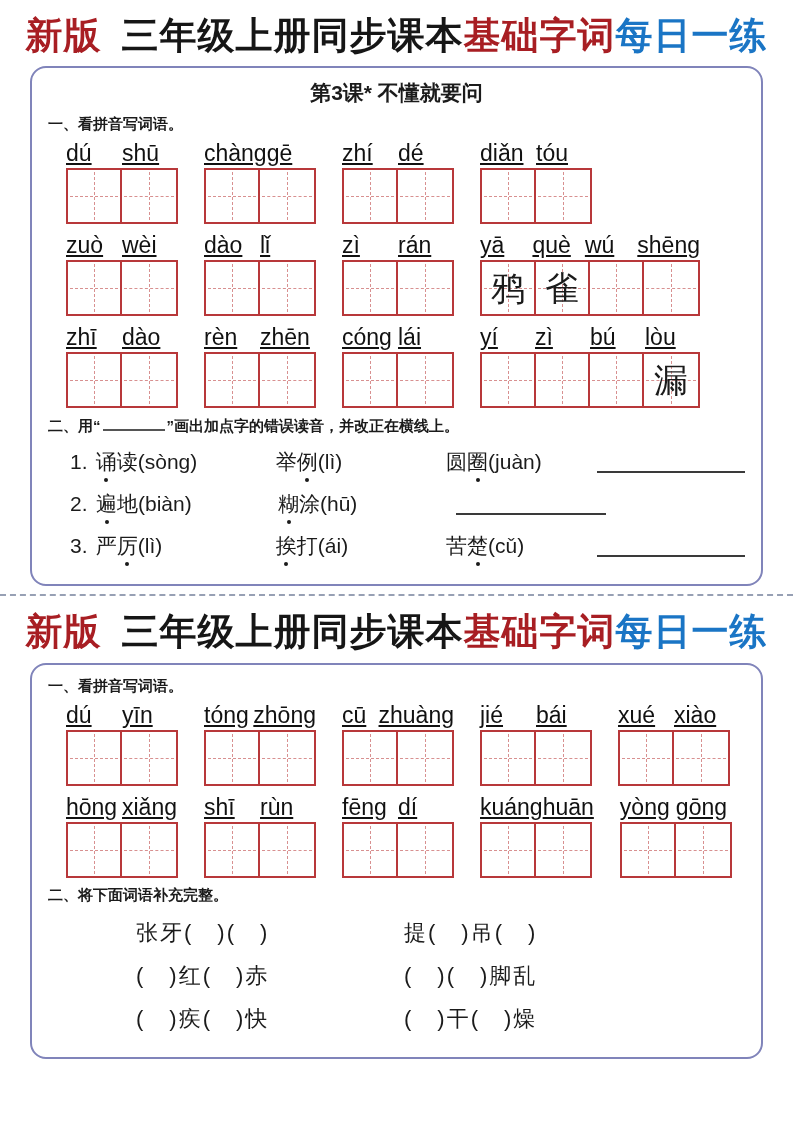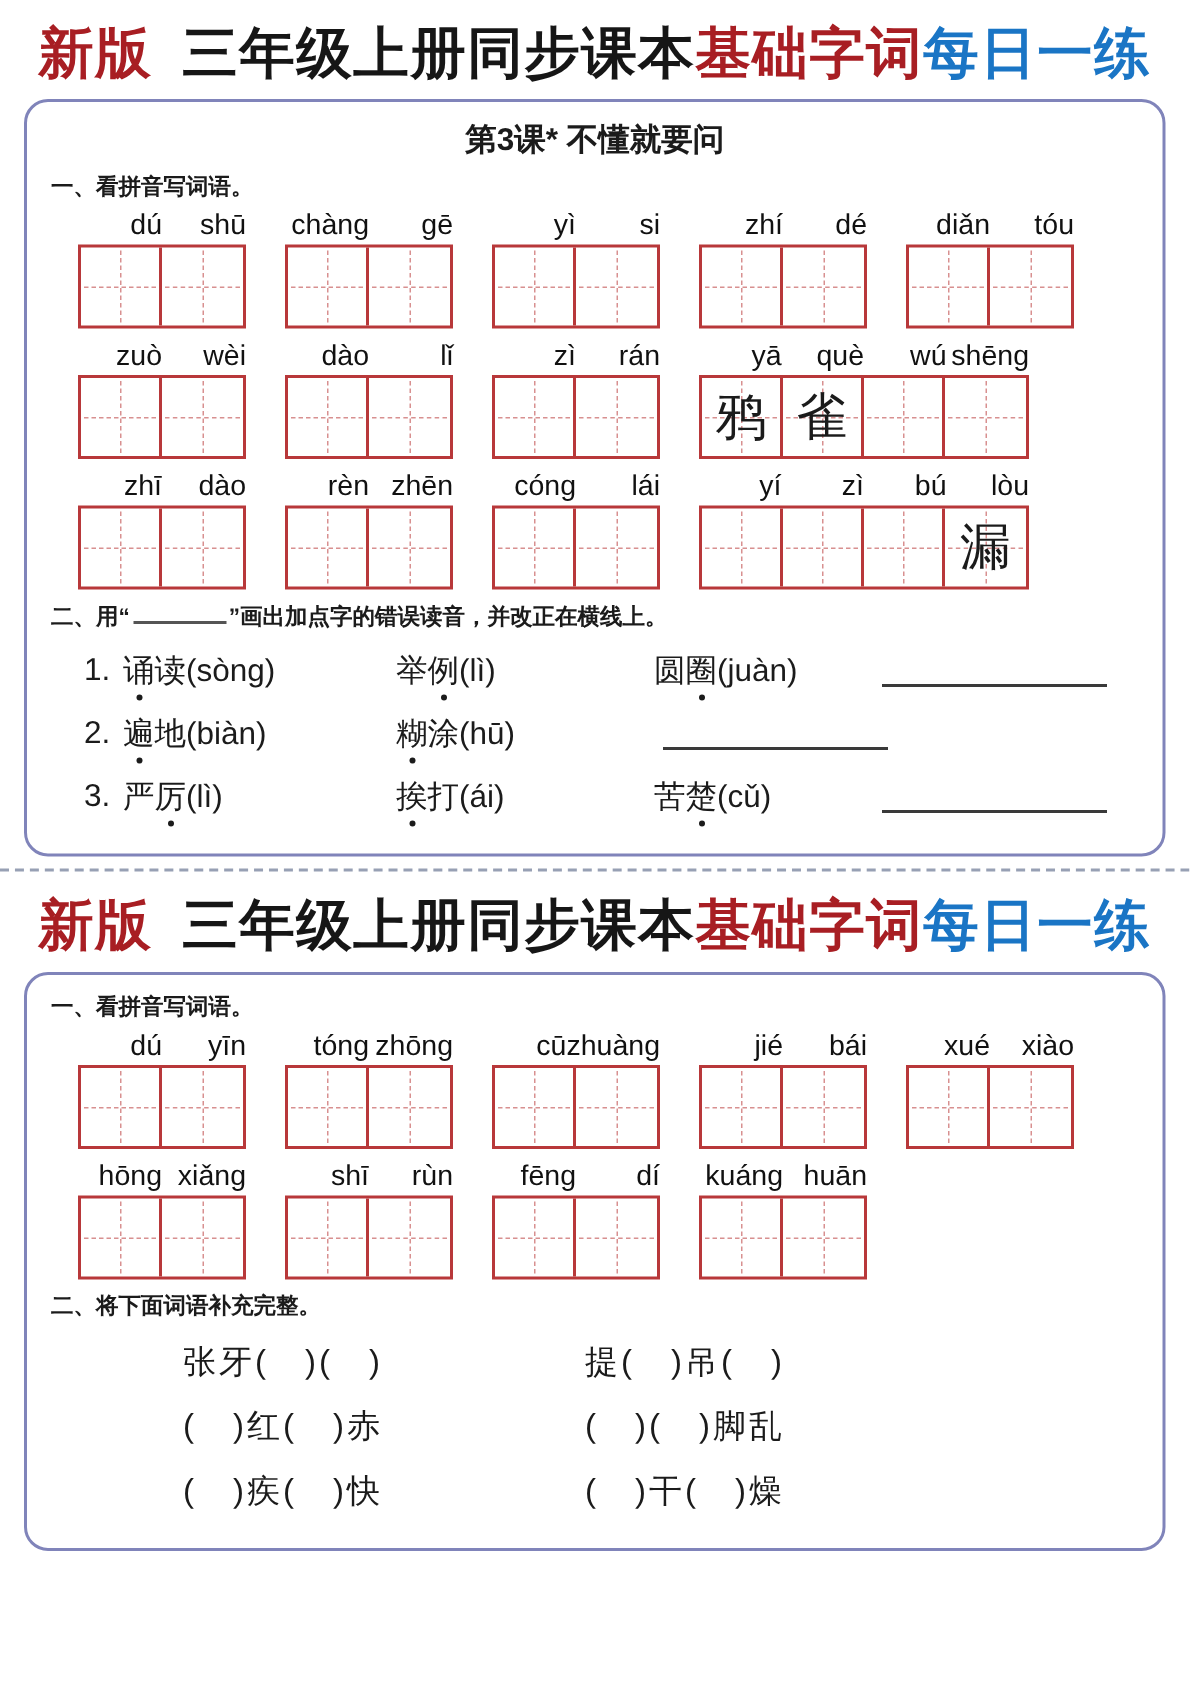--- a/index.html
+++ b/index.html
@@ -20,34 +20,34 @@
   
   .main-header{
     text-align:center; font-size:37px; font-weight:900; letter-spacing:1px;
     font-family:"DejaVu Serif","Liberation Serif",serif;
     margin:12px 0 8px; line-height:1.25; white-space:nowrap;
   }
   .seg-red{ color:var(--red); } .seg-ink{ color:#161616;margin-left:20px; } .seg-blue{ color:var(--blue); }
 
   
   .card{
-    margin:0 16px; border:2.5px solid var(--card); border-radius:16px;
+    margin:0 30px; border:2.5px solid var(--card); border-radius:16px;
     padding:8px 16px 10px;
   }
   .lesson-title{ text-align:center; font-size:21px; font-weight:800; margin:3px 0 8px; }
   .sec-heading{ font-size:15px; font-weight:700; margin:4px 0 6px; }
   .heading-blank{
     display:inline-block; width:62px; height:15px;
     border-bottom:2px solid #555; margin:0 2px; vertical-align:baseline;
   }
 
   
   .pinyin-row{ display:flex; gap:26px; padding-left:18px; margin:2px 0 8px; }
   .pinyin-labels{ display:flex; margin-bottom:1px; }
-  .syl{ flex:1; text-align:right; font-size:19px; white-space:nowrap; color:#111; }
+  .syl{ flex:1; text-align:left; font-size:23px; white-space:nowrap; color:#111;text-decoration:underline; }
   .cell-row{ display:flex; border:2px solid var(--grid); width:max-content; background:#fff; }
   .tian-cell{
     width:54px; height:52px; position:relative;
     border-right:2px solid var(--grid);
     display:flex; align-items:center; justify-content:center;
   }
   .tian-cell:last-child{ border-right:none; }
   .tian-cell::before{
     content:""; position:absolute; left:2px; right:2px; top:50%;
     border-top:1.5px dashed var(--gridDash);
@@ -110,30 +110,20 @@
             <span class="syl">chàng</span>
             <span class="syl">gē</span>
           </div>
           <div class="cell-row">
             <div class="tian-cell"></div>
             <div class="tian-cell"></div>
           </div>
         </div>
         <div class="pinyin-group">
           <div class="pinyin-labels">
-            <span class="syl">yì</span>
-            <span class="syl">si</span>
-          </div>
-          <div class="cell-row">
-            <div class="tian-cell"></div>
-            <div class="tian-cell"></div>
-          </div>
-        </div>
-        <div class="pinyin-group">
-          <div class="pinyin-labels">
             <span class="syl">zhí</span>
             <span class="syl">dé</span>
           </div>
           <div class="cell-row">
             <div class="tian-cell"></div>
             <div class="tian-cell"></div>
           </div>
         </div>
         <div class="pinyin-group">
           <div class="pinyin-labels">
@@ -369,20 +359,30 @@
         <div class="pinyin-group">
           <div class="pinyin-labels">
             <span class="syl">kuáng</span>
             <span class="syl">huān</span>
           </div>
           <div class="cell-row">
             <div class="tian-cell"></div>
             <div class="tian-cell"></div>
           </div>
         </div>
+        <div class="pinyin-group">
+          <div class="pinyin-labels">
+            <span class="syl">yòng</span>
+            <span class="syl">gōng</span>
+          </div>
+          <div class="cell-row">
+            <div class="tian-cell"></div>
+            <div class="tian-cell"></div>
+          </div>
+        </div>
       </div>
     </div>
 
   <div class="sec-heading">二、将下面词语补充完整。</div>
   <div>
       <div class="fill-row">
         <span class="fill-col0">张牙(　)(　)</span>
         <span class="fill-col1">提(　)吊(　)</span>
       </div>
       <div class="fill-row">

